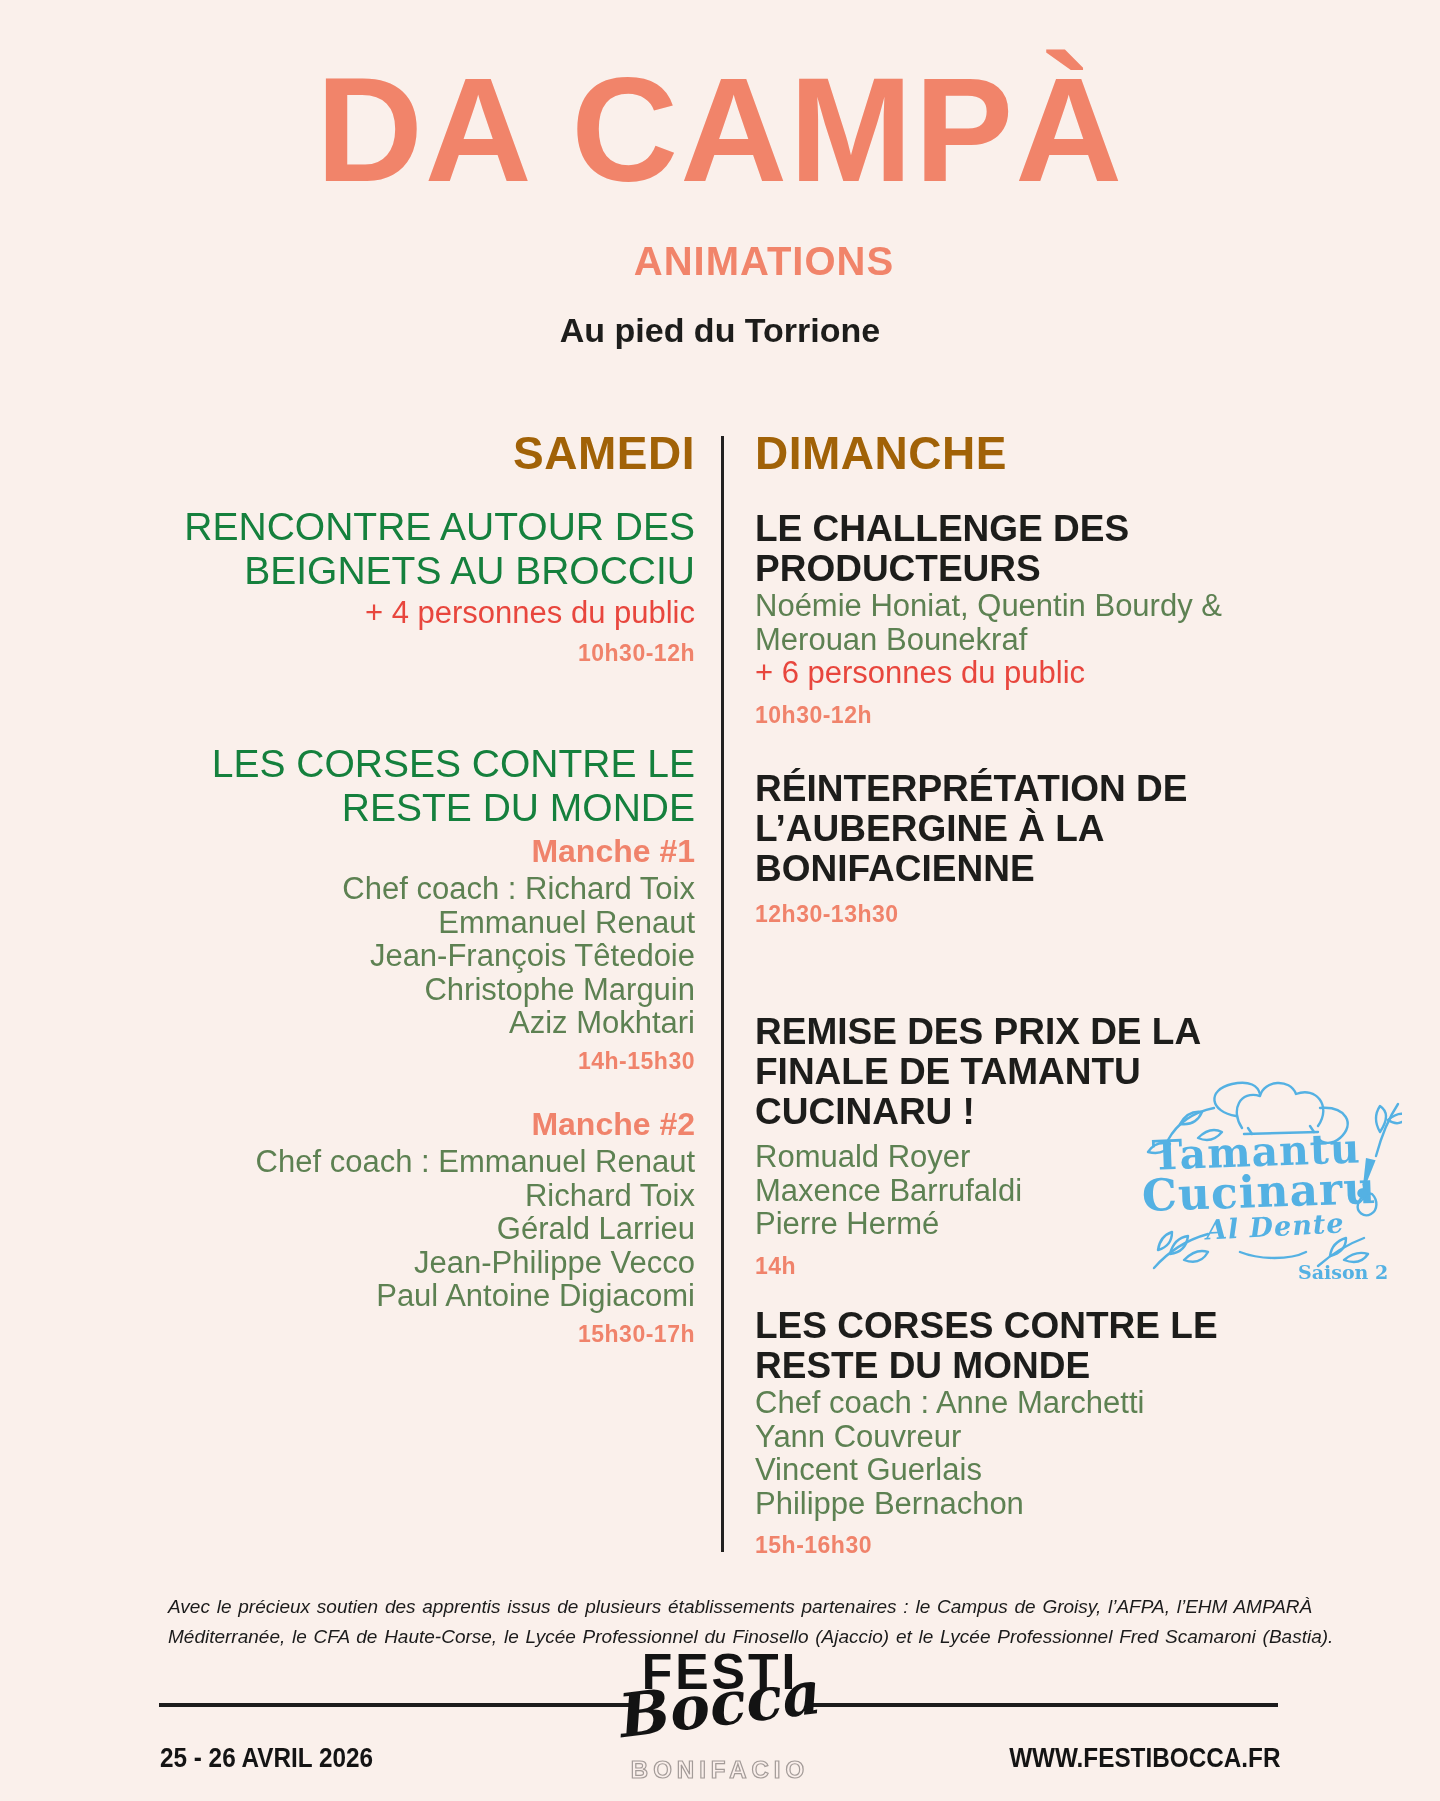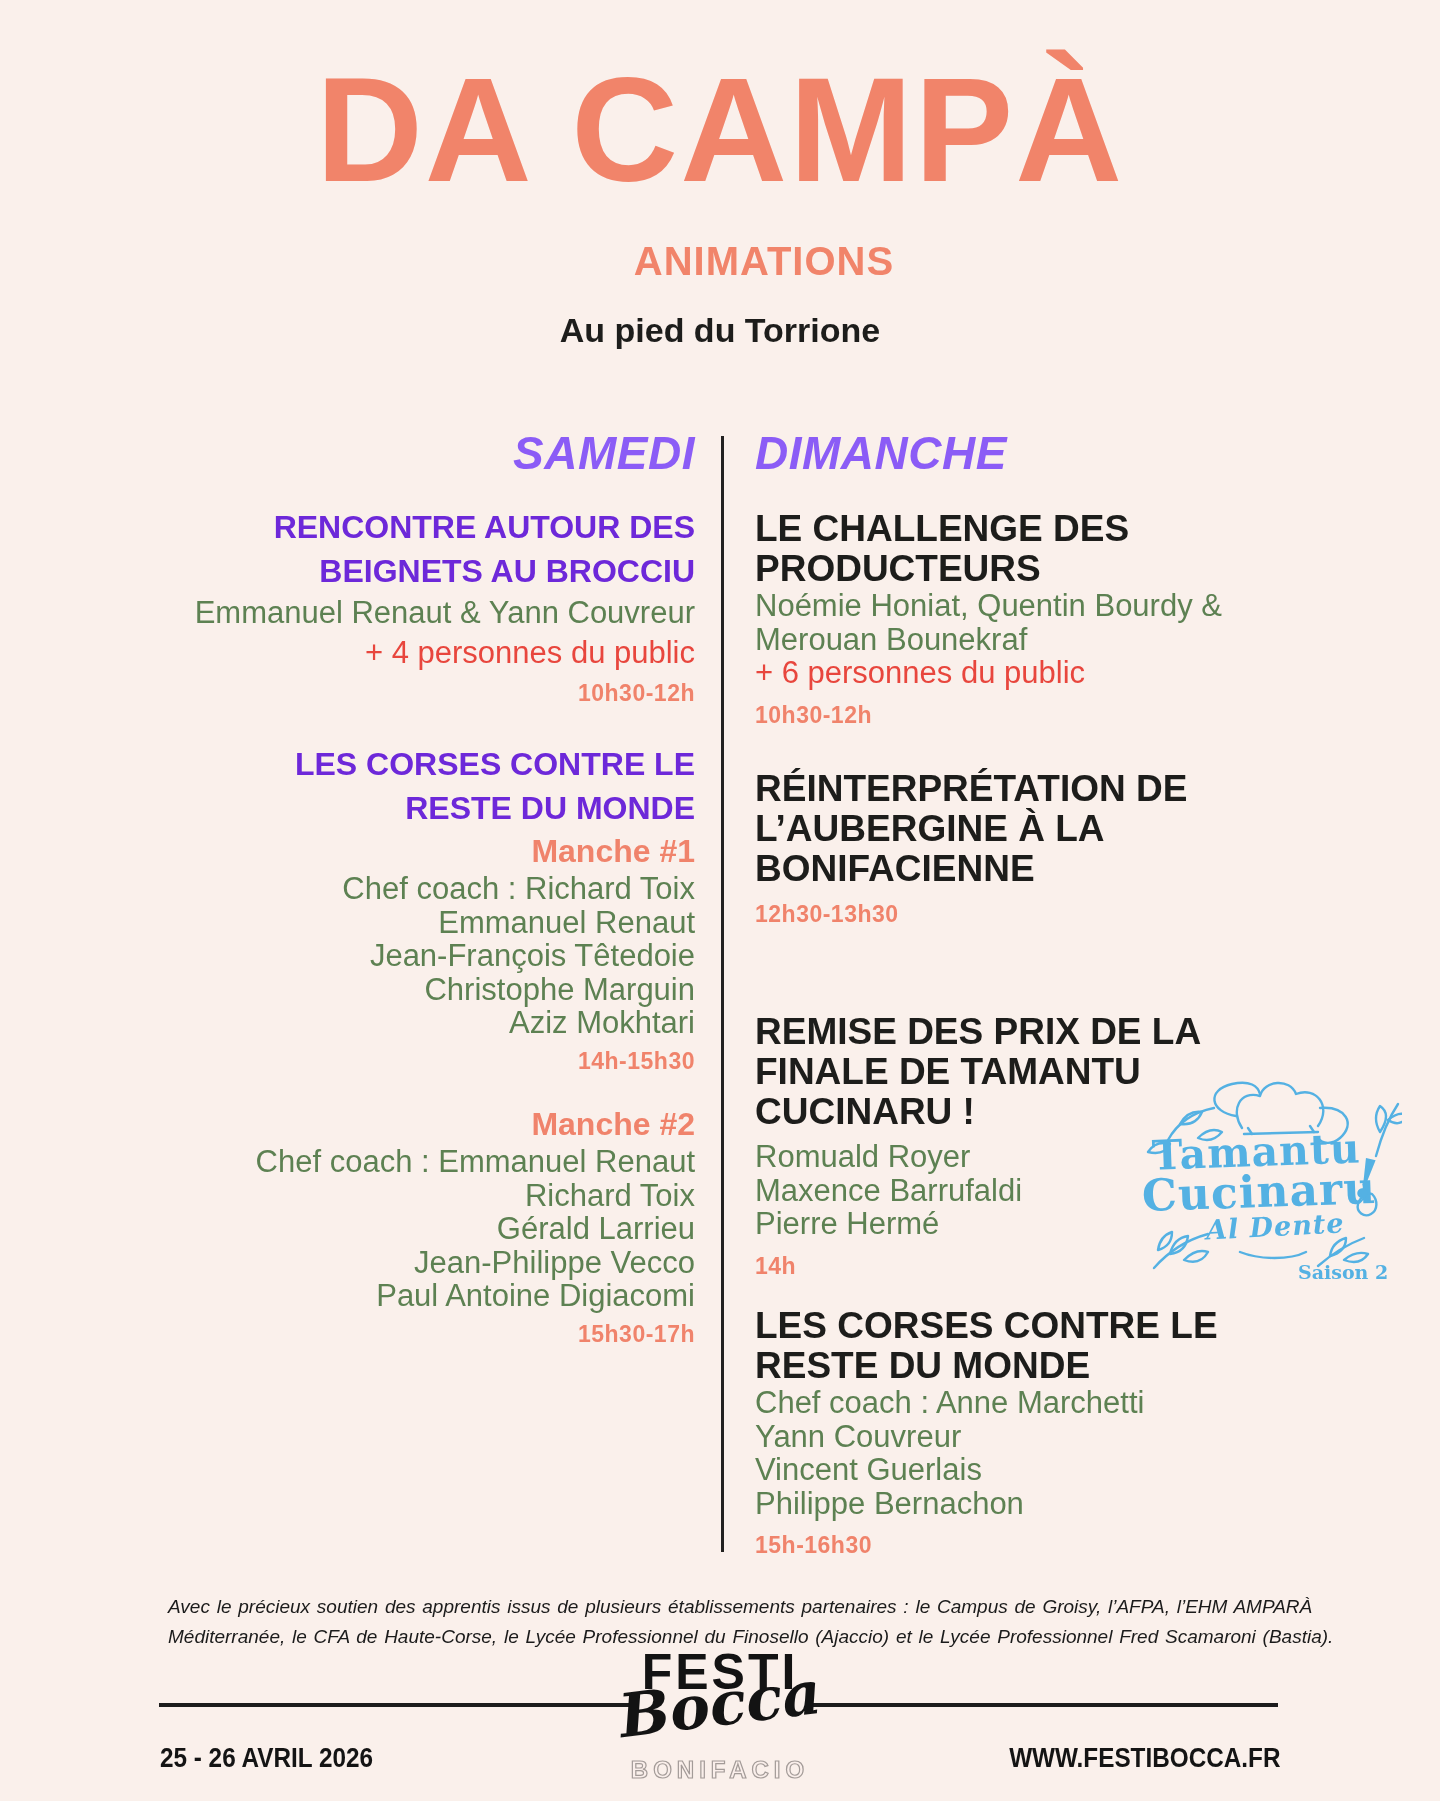--- a/index.html
+++ b/index.html
@@ -28,23 +28,23 @@
   }
 
   
   .divider {
     position:absolute; left:721px; top:436px;
     width:3px; height:1116px; background:#222120;
   }
   .ltxt { position:absolute; left:120px; width:575px; text-align:right; }
   .rtxt { position:absolute; left:755px; width:570px; text-align:left; }
 
-  .day { font-size:46px; line-height:50px; font-weight:800; color:#8b5cf6; letter-spacing:0.5px;font-style:italic; }
-
-  .etitle-l { font-size:32px; line-height:44px; font-weight:700; color:#6d28d9; }
+  .day { font-size:46px; line-height:50px; font-weight:800; color:#a16207; letter-spacing:0.5px; }
+
+  .etitle-l { font-size:39px; line-height:44px; font-weight:400; color:#15803d; }
   .etitle-r { font-size:37px; line-height:40px; font-weight:800; color:#1d1d1b; }
 
   .names   { font-size:31px; line-height:33.5px; font-weight:400; color:#5d8152; white-space:nowrap; }
   .ltxt .names { white-space:normal; }
   .names-airy { line-height:40px; }
   .public  { font-size:31px; font-weight:400; color:#e8463d; }
   .public-airy { line-height:40px; }
   .public-r { line-height:33.5px; }
 
   .time    { font-size:23px; font-weight:700; color:#f0836b; letter-spacing:0.5px; }
@@ -132,21 +132,20 @@
   <div class="subtitle">ANIMATIONS</div>
   <div class="location">Au pied du Torrione</div>
 
   <div class="divider"></div>
 
   <div class="ltxt day" style="top:428px">SAMEDI</div>
 
   <section class="ltxt" style="top:505px">
     <div class="etitle-l">RENCONTRE AUTOUR DES</div>
     <div class="etitle-l">BEIGNETS AU BROCCIU</div>
-    <div class="names names-airy">Emmanuel Renaut &amp; Yann Couvreur</div>
     <div class="public public-airy">+ 4 personnes du public</div>
     <div class="time time-airy">10h30-12h</div>
   </section>
 
   <section class="ltxt" style="top:742px">
     <div class="etitle-l">LES CORSES CONTRE LE</div>
     <div class="etitle-l">RESTE DU MONDE</div>
     <div class="manche">Manche #1</div>
     <div class="names">Chef coach : Richard Toix</div>
     <div class="names">Emmanuel Renaut</div>

